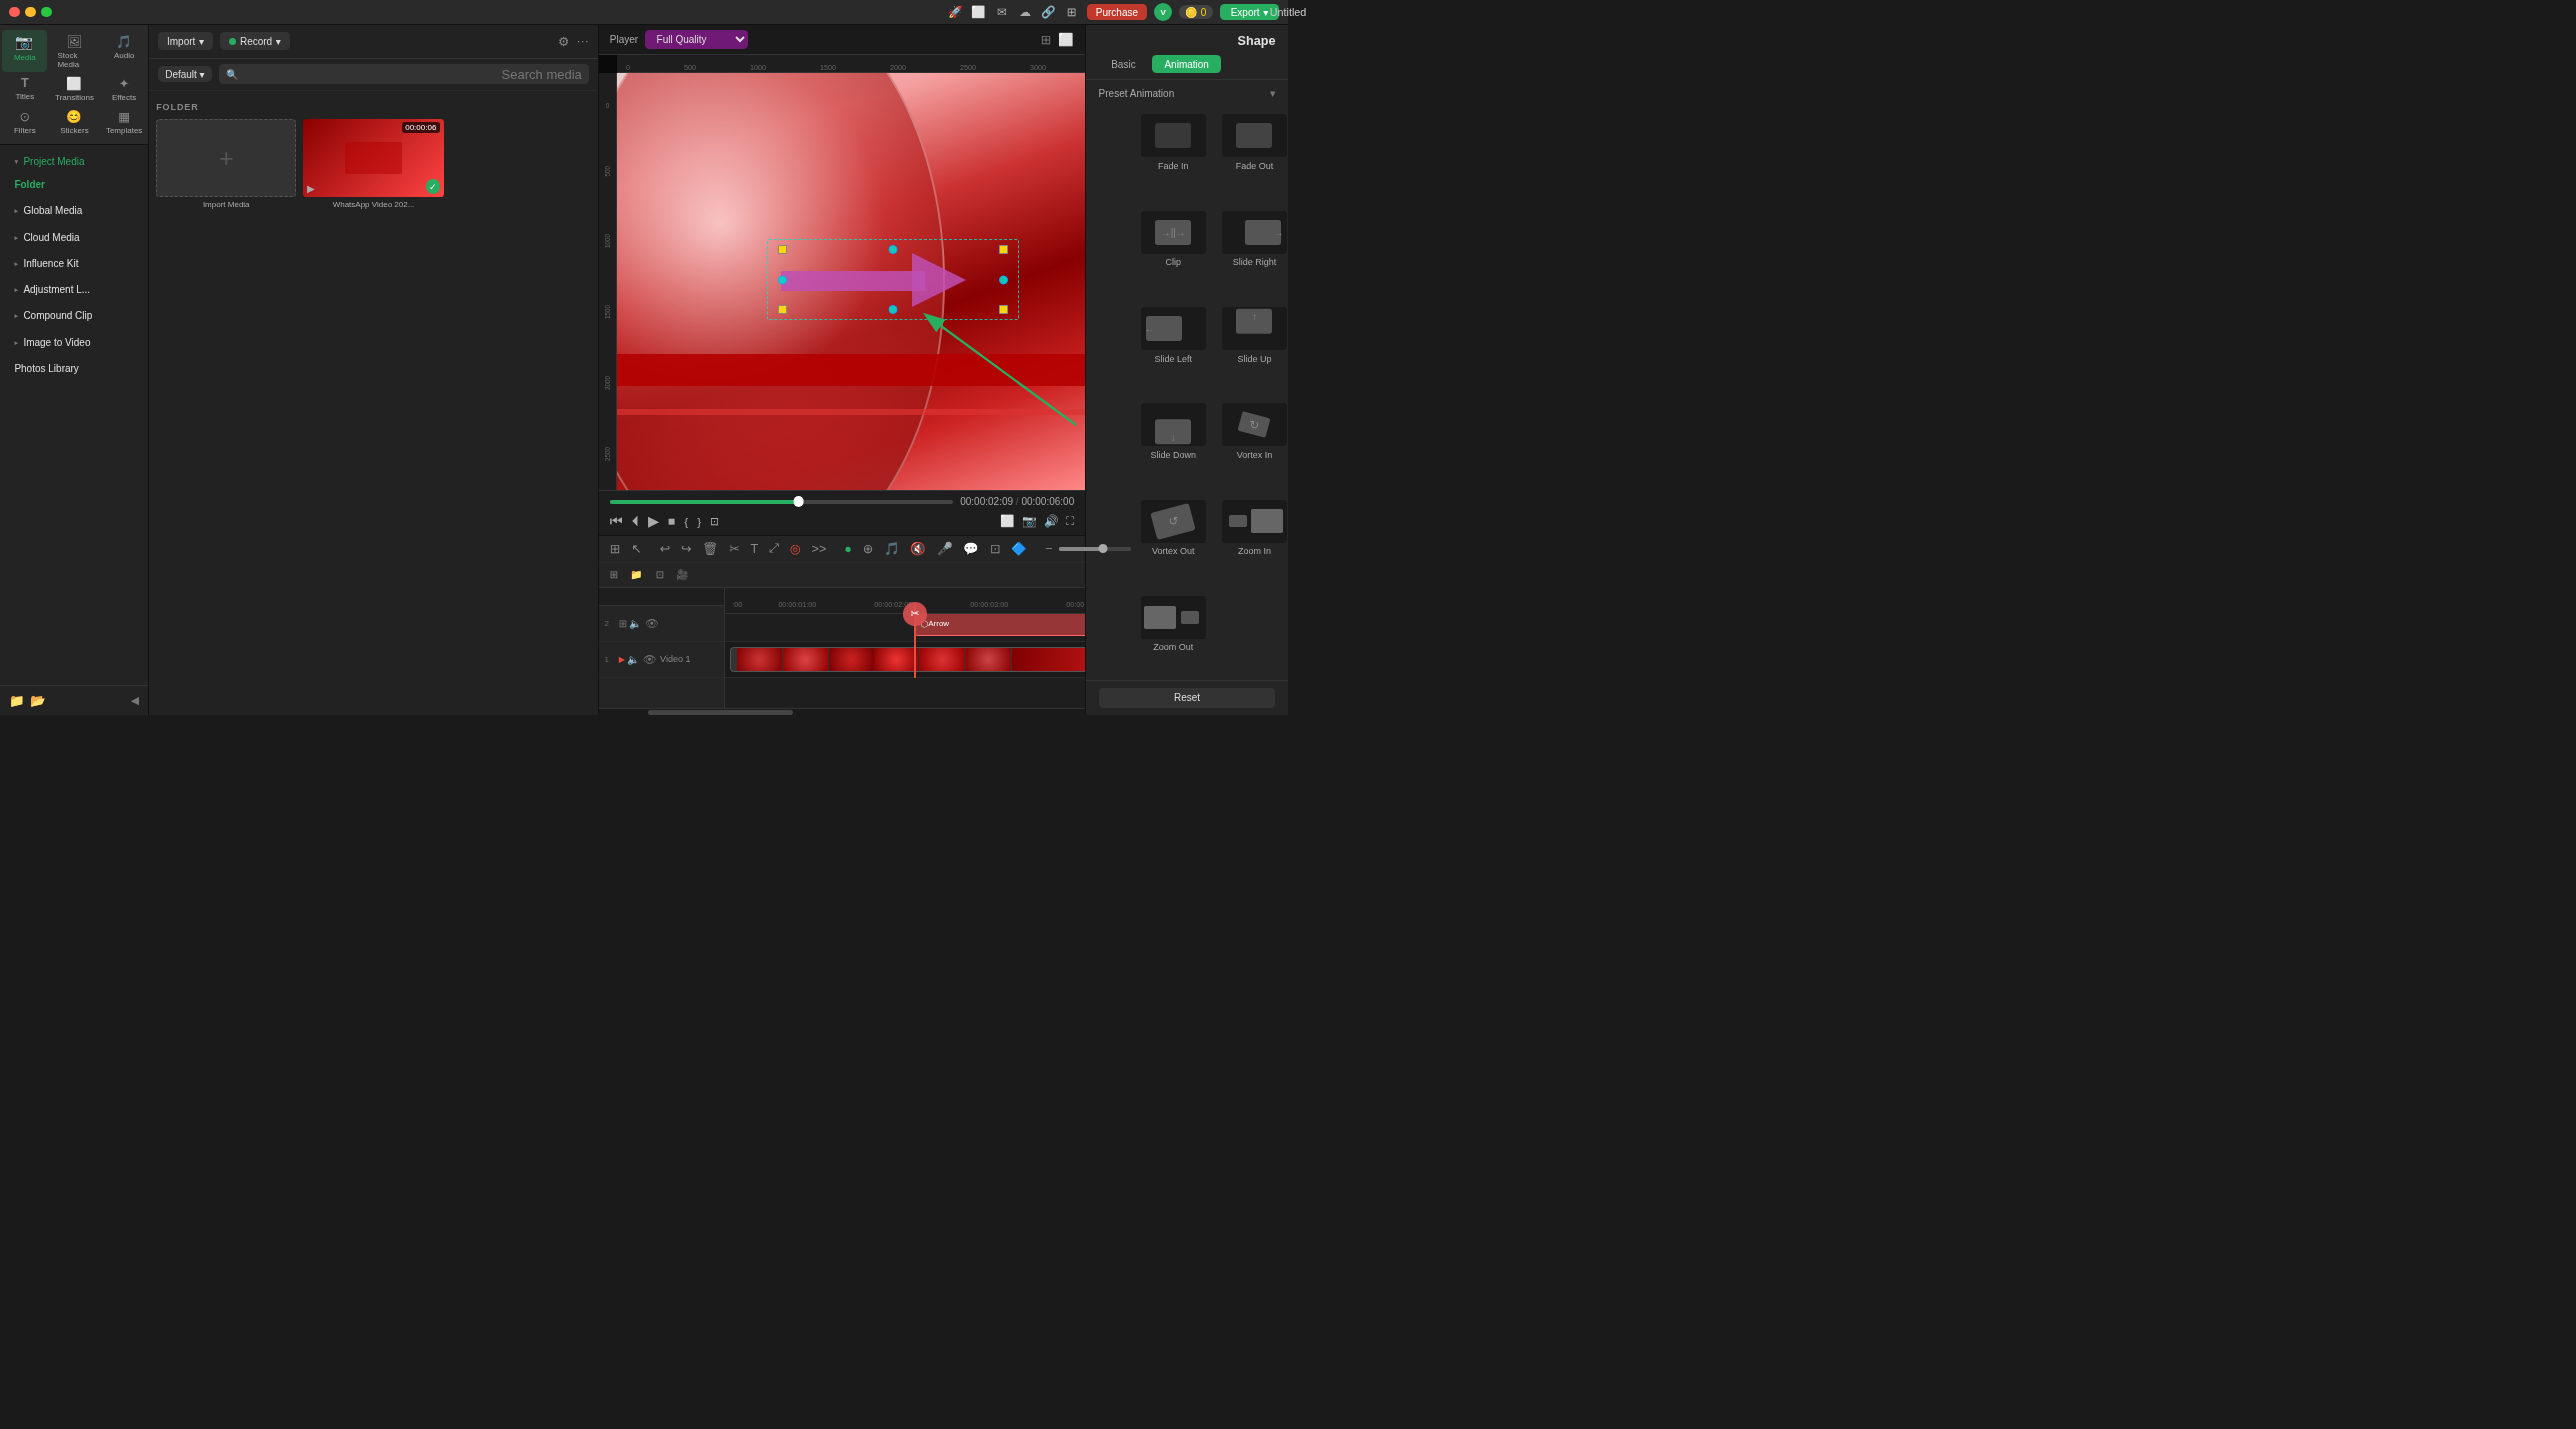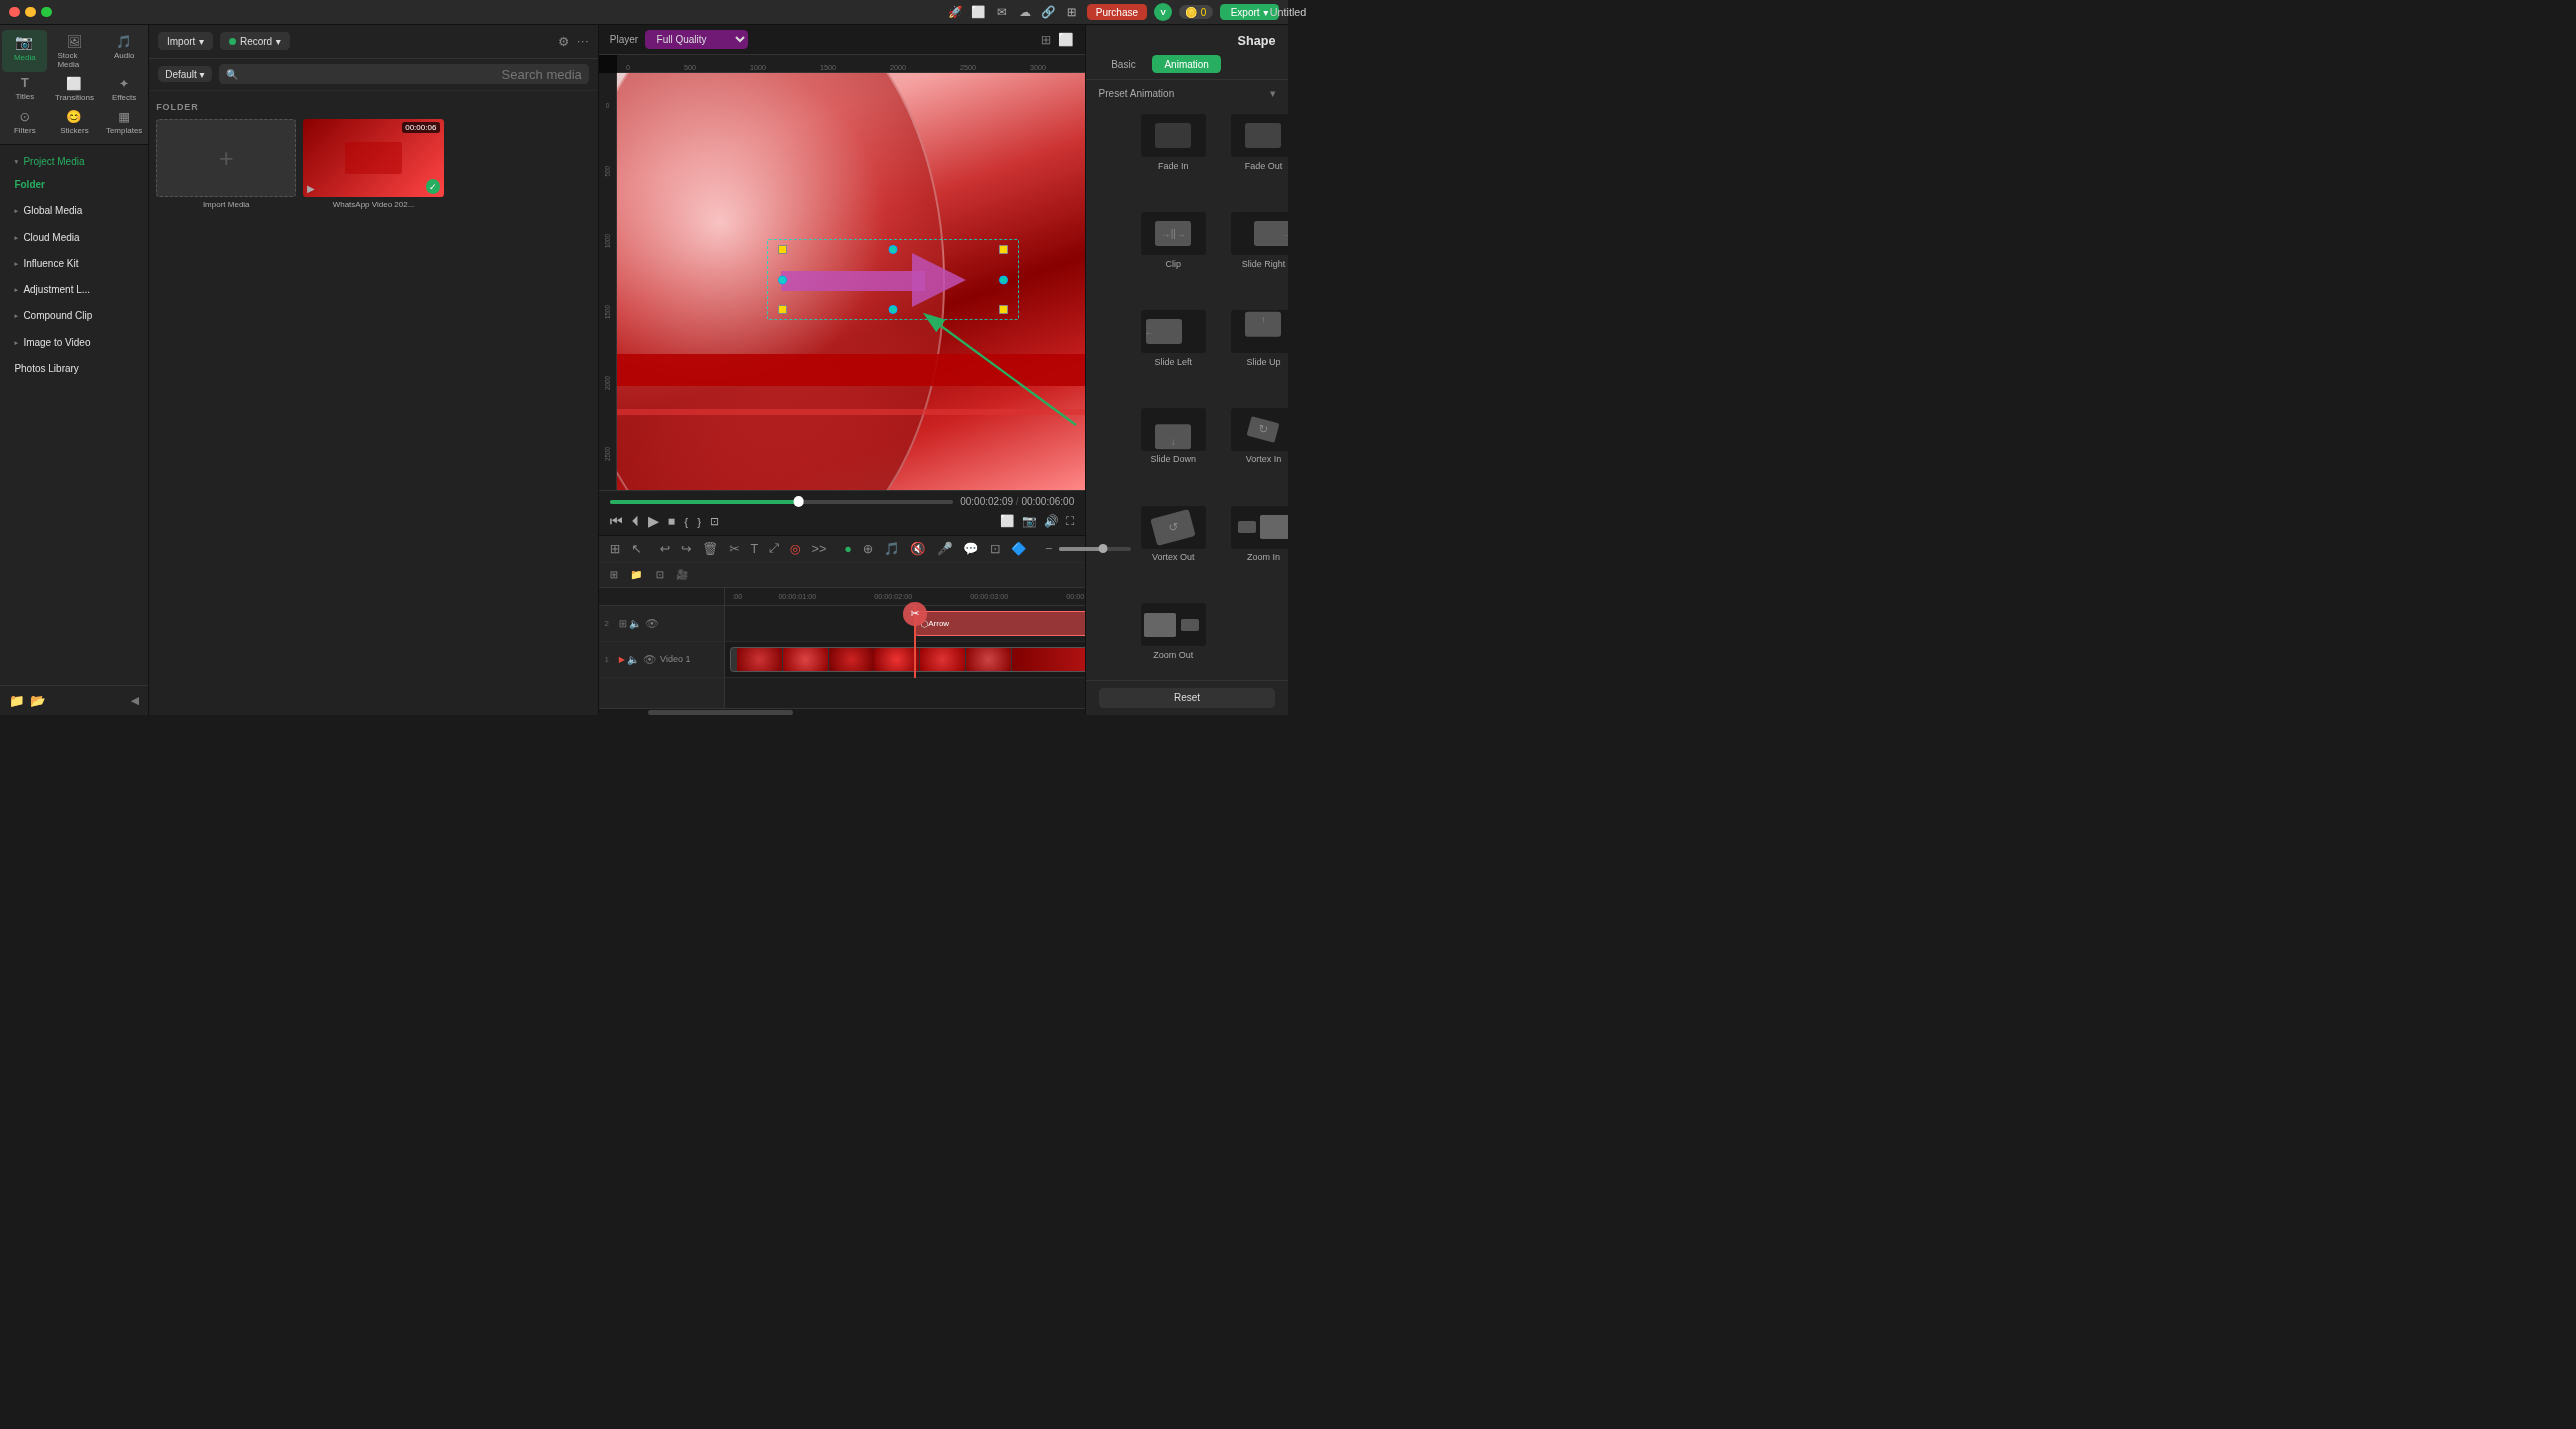--- a/index.html
+++ b/index.html
@@ -98,21 +98,21 @@
     .right-panel-header { padding: 9px 12.6px 5.4px; border-bottom: 0.9px solid #333; }
     .right-panel-title { font-size: 12.6px; font-weight: 600; color: #e0e0e0; margin-bottom: 7.2px; text-align: right; }
     .tabs-row { display: flex; gap: 3.6px; }
     .tab-btn { padding: 3.6px 12.6px; border-radius: 4.5px; border: none; font-size: 10px; cursor: pointer; }
     .tab-btn.active { background: #27ae60; color: #fff; }
     .tab-btn.inactive { background: transparent; color: #aaa; }
     .preset-row { display: flex; align-items: center; justify-content: space-between; padding: 7.2px 12.6px 3.6px; }
     .preset-label { font-size: 10px; color: #aaa; }
     .preset-arrow { font-size: 10.8px; color: #777; cursor: pointer; }
 
-    .animations-grid { display: grid; grid-template-columns: 1fr 1fr; gap: 18px; padding: 3.6px 7.2px; overflow-y: auto; flex: 1; margin-left: 44px; }
+    .animations-grid { display: grid; grid-template-columns: 1fr 1fr; gap: 9px; padding: 3.6px 7.2px; overflow-y: auto; flex: 1; margin-left: 44px; }
     .anim-item { display: flex; flex-direction: column; align-items: center; gap: 3.6px; padding: 7.2px 3.6px; cursor: pointer; border-radius: 3.6px; }
     .anim-thumb { width: 65px; height: 43px; background: #1a1a1a; border-radius: 3.6px; display: flex; align-items: center; justify-content: center; position: relative; overflow: hidden; }
     .anim-thumb-inner { width: 36px; height: 25px; background: #555; border-radius: 2.7px; position: relative; }
     .anim-thumb-inner.fade-in { opacity: 0.5; }
     .anim-thumb-inner.fade-out { opacity: 0.7; }
     .anim-label { font-size: 9px; color: #aaa; }
 
     .right-panel-bottom { padding: 7.2px 12.6px; border-top: 0.9px solid #333; }
     .reset-btn { background: #333; border: none; color: #ddd; border-radius: 4.5px; padding: 4.5px 12.6px; font-size: 10px; cursor: pointer; width: 100%; }
 
@@ -489,21 +489,21 @@
             <div class="track-icons">
               <span style="font-size:8px;color:#e74c3c;">▶</span>
               <span class="track-icon-btn">🔈</span>
               <span class="track-eye">👁</span>
             </div>
             <span class="track-name">Video 1</span>
           </div>
         </div>
 
         <div class="timeline-main">
-          <div class="timeline-ruler-row" style="position:sticky;top:0;z-index:5;">
+          <div class="timeline-ruler-row" style="position:sticky;top:8px;z-index:5;">
             <span style="width:3.6px;display:inline-block;"></span>
             <span class="ruler-tick">:00</span>
             <span style="padding:0 29px;" class="ruler-tick">00:00:01:00</span>
             <span style="padding:0 29px;" class="ruler-tick">00:00:02:00</span>
             <span style="padding:0 29px;" class="ruler-tick">00:00:03:00</span>
             <span style="padding:0 29px;" class="ruler-tick">00:00:04:00</span>
 
           </div>
 
           <div style="position:relative;min-width:900px;">

